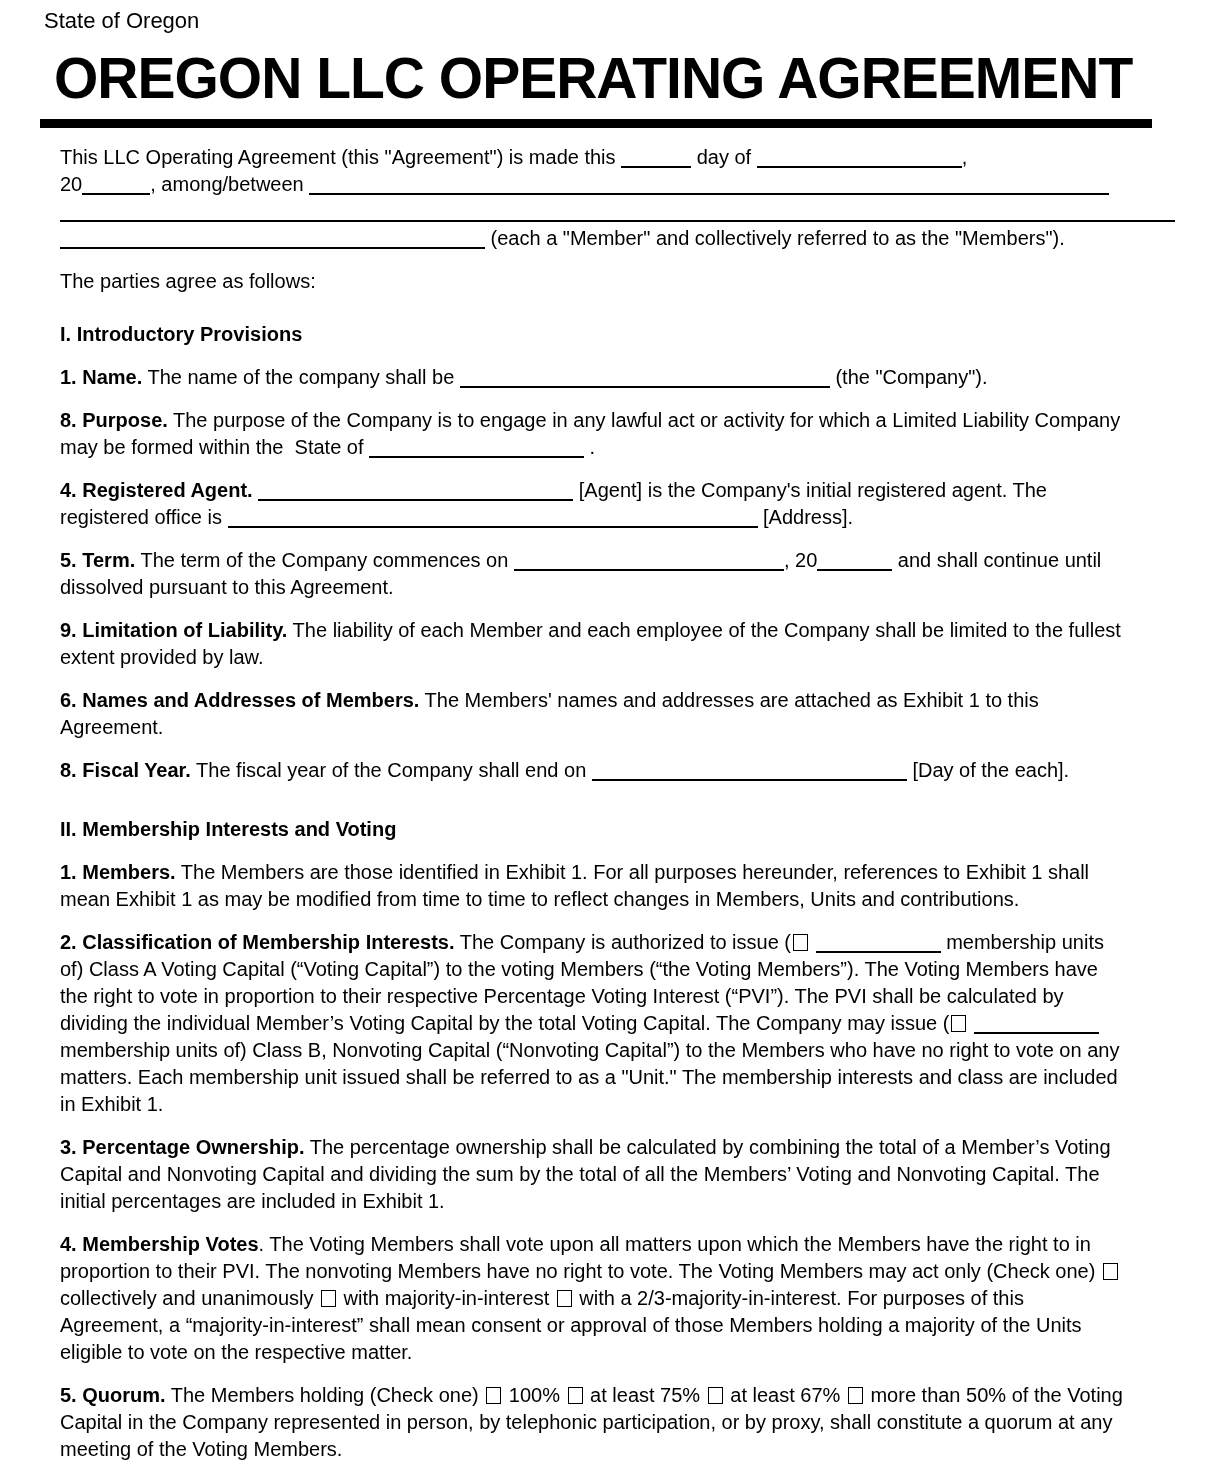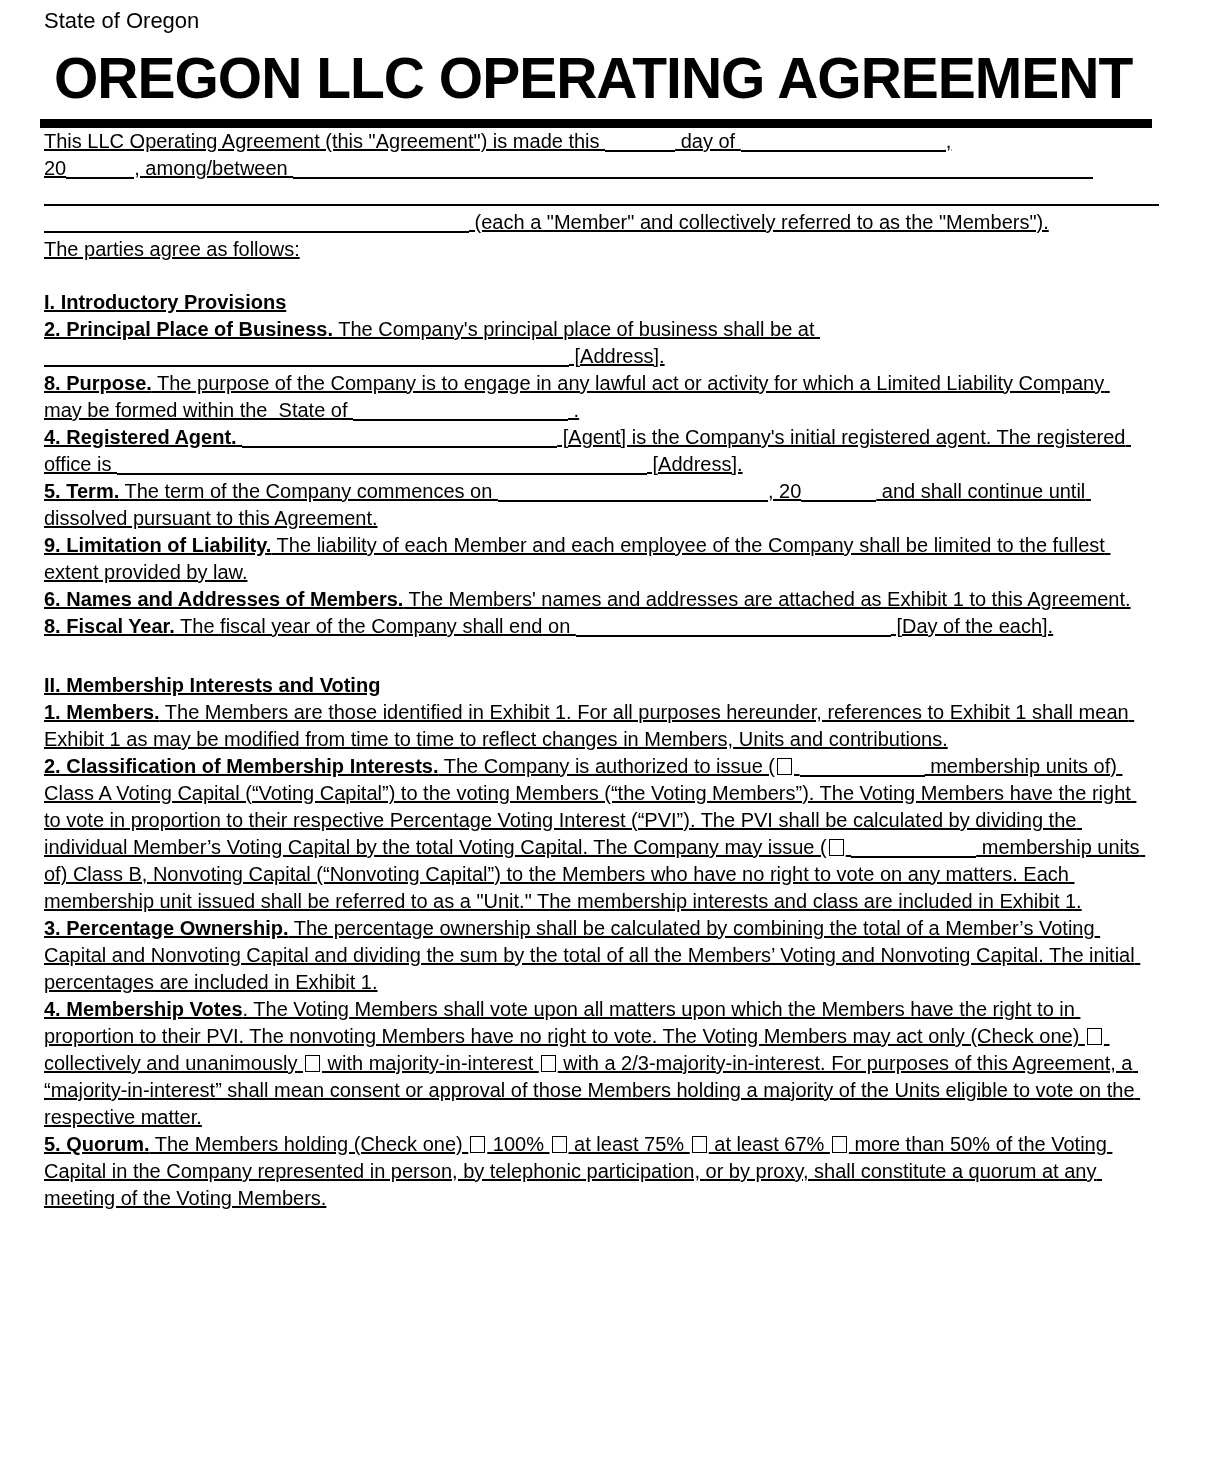--- a/index.html
+++ b/index.html
@@ -18,21 +18,21 @@
   .state{font-size:22px;line-height:26px;margin:0;}
   h1.title{
     font-size:57px;
     line-height:58px;
     font-weight:700;
     letter-spacing:-1px;
     white-space:nowrap;
     margin:15px 0 0 10px;
   }
   .rule{height:9px;background:#000000;margin:12px 0 0 -4px;width:1112px;}
-  #doc-body p{margin:0;white-space:pre-wrap;text-decoration:underline;}
+  #doc-body p{margin:16px;white-space:pre-wrap;}
   p.intro{margin-top:30px;}
   p.sec{font-weight:700;margin-left:41px;}
   p.item{margin-left:76px;}
   .b{font-weight:700;text-align:center;}
   .blank{
     display:inline-block;
     height:20px;
     border-bottom:2px solid #000000;
     vertical-align:-4px;
   }
@@ -50,21 +50,21 @@
 <body>
 
 <div class="page">
   <p class="state">State of Oregon</p>
   <h1 class="title">OREGON LLC OPERATING AGREEMENT</h1>
   <div class="rule"></div>
   <div id="doc-body">
       <p class="intro"><span>This LLC Operating Agreement (this "Agreement") is made this </span><span class="blank" style="width: 70px;"></span><span> day of </span><span class="blank" style="width: 205px;"></span><span>,</span><br><span>20</span><span class="blank" style="width: 68px;"></span><span>, among/between </span><span class="blank" style="width: 800px;"></span><span class="blank" style="width: 1115px;"></span><span class="blank" style="width: 425px;"></span><span> (each a "Member" and collectively referred to as the "Members").</span></p>
       <p class="plain"><span>The parties agree as follows:</span></p>
       <p class="sec" style="margin-top: 26px;"><span class="b">I. Introductory Provisions</span></p>
-      <p class="item"><span class="b">2. Principal Place of Business.</span><span> The Company's principal place of business shall be at </span><span class="blank" style="width: 525px;"></span><span> [Address].</span></p>
+      <p class="item"><span class="b">1. Name.</span><span> The name of the company shall be </span><span class="blank" style="width: 370px;"></span><span> (the "Company").</span></p>
       <p class="item"><span class="b">8. Purpose.</span><span> The purpose of the Company is to engage in any lawful act or activity for which a Limited Liability Company may be formed within the  State of </span><span class="blank" style="width: 215px;"></span><span> .</span></p>
       <p class="item"><span class="b">4. Registered Agent. </span><span class="blank" style="width: 315px;"></span><span> [Agent] is the Company's initial registered agent. The registered office is </span><span class="blank" style="width: 530px;"></span><span> [Address].</span></p>
       <p class="item"><span class="b">5. Term.</span><span> The term of the Company commences on </span><span class="blank" style="width: 270px;"></span><span>, 20</span><span class="blank" style="width: 75px;"></span><span> and shall continue until dissolved pursuant to this Agreement.</span></p>
       <p class="item"><span class="b">9. Limitation of Liability.</span><span> The liability of each Member and each employee of the Company shall be limited to the fullest extent provided by law.</span></p>
       <p class="item"><span class="b">6. Names and Addresses of Members.</span><span> The Members' names and addresses are attached as Exhibit 1 to this Agreement.</span></p>
       <p class="item"><span class="b">8. Fiscal Year.</span><span> The fiscal year of the Company shall end on </span><span class="blank" style="width: 315px;"></span><span> [Day of the each].</span></p>
       <p class="sec" style="margin-top: 32px;"><span class="b">II. Membership Interests and Voting</span></p>
       <p class="item"><span class="b">1. Members.</span><span> The Members are those identified in Exhibit 1. For all purposes hereunder, references to Exhibit 1 shall mean Exhibit 1 as may be modified from time to time to reflect changes in Members, Units and contributions.</span></p>
       <p class="item"><span class="b">2. Classification of Membership Interests.</span><span> The Company is authorized to issue (</span><span class="checkbox"></span><span> </span><span class="blank" style="width: 125px;"></span><span> membership units of) Class A Voting Capital (“Voting Capital”) to the voting Members (“the Voting Members”). The Voting Members have the right to vote in proportion to their respective Percentage Voting Interest (“PVI”). The PVI shall be calculated by dividing the individual Member’s Voting Capital by the total Voting Capital. The Company may issue (</span><span class="checkbox"></span><span> </span><span class="blank" style="width: 125px;"></span><span> membership units of) Class B, Nonvoting Capital (“Nonvoting Capital”) to the Members who have no right to vote on any matters. Each membership unit issued shall be referred to as a "Unit." The membership interests and class are included in Exhibit 1.</span></p>
       <p class="item"><span class="b">3. Percentage Ownership.</span><span> The percentage ownership shall be calculated by combining the total of a Member’s Voting Capital and Nonvoting Capital and dividing the sum by the total of all the Members’ Voting and Nonvoting Capital. The initial percentages are included in Exhibit 1.</span></p>

